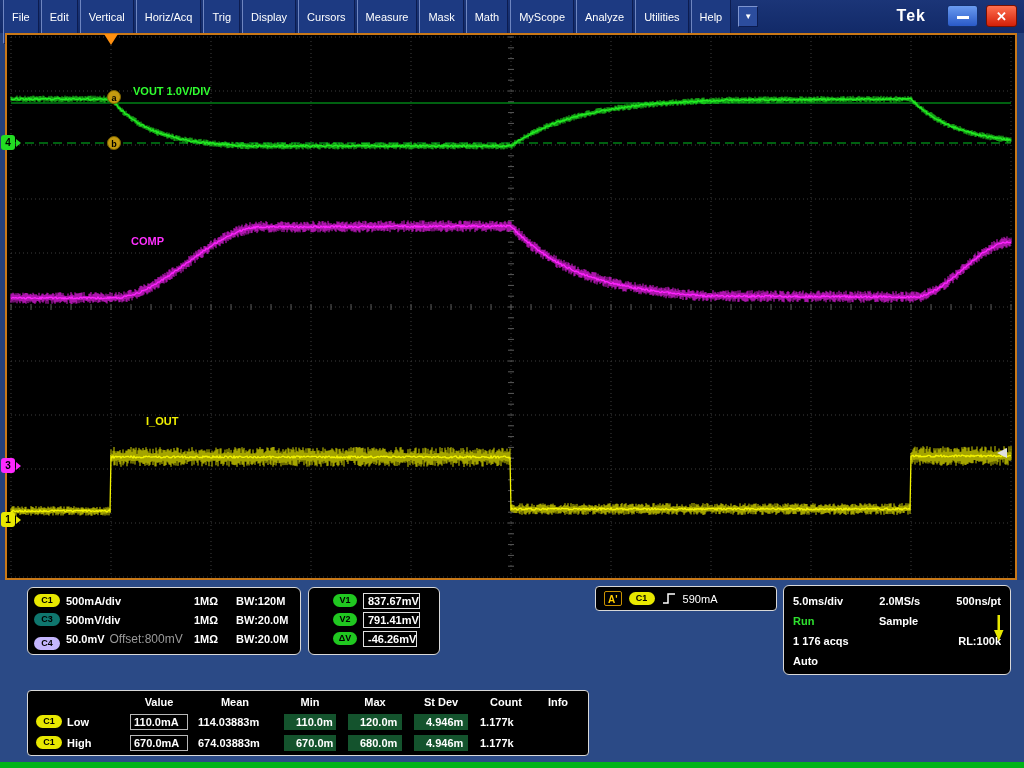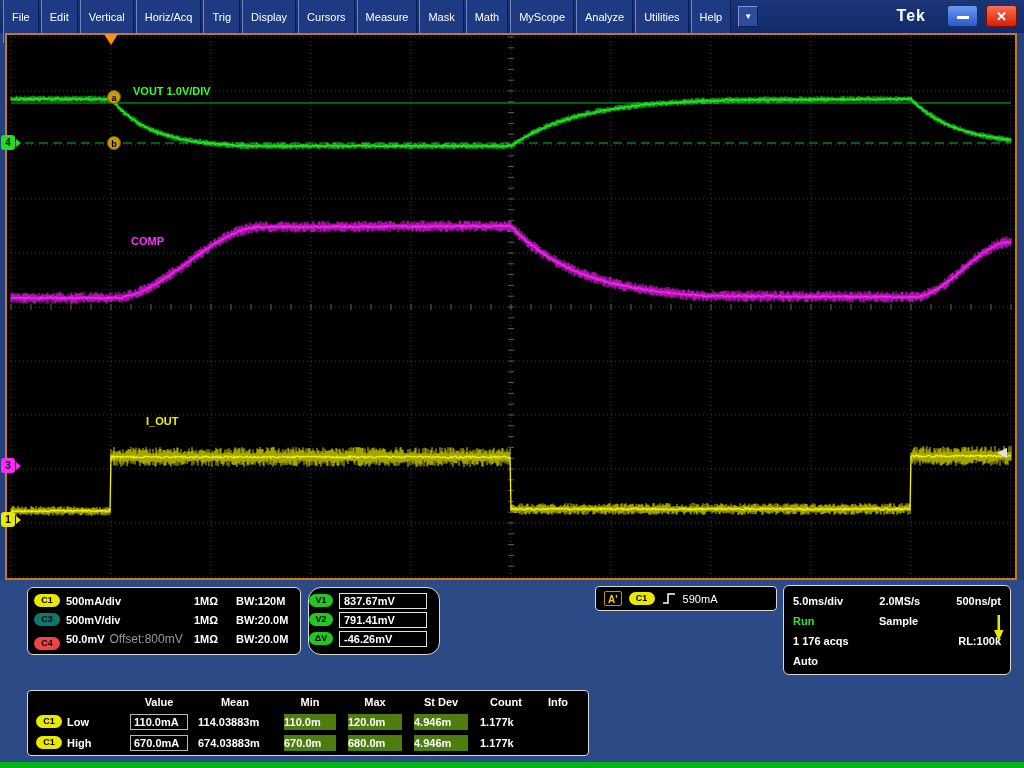--- a/index.html
+++ b/index.html
@@ -56,30 +56,30 @@
   .ch-arrow { width:0; height:0; border-top:4px solid transparent; border-bottom:4px solid transparent; border-left:5px solid; margin-left:1px; }
   .ch4 { top:135px; } .ch4 .ch-box { background:#22dd22; } .ch4 .ch-arrow { border-left-color:#22dd22; }
   .ch3 { top:458px; } .ch3 .ch-box { background:#ff28ff; } .ch3 .ch-arrow { border-left-color:#ff28ff; }
   .ch1 { top:512px; } .ch1 .ch-box { background:#e8e800; } .ch1 .ch-arrow { border-left-color:#e8e800; }
 
   
   .bottom { position:absolute; top:580px; left:0; width:1024px; height:182px; background:#2b4a86; }
   .panel { position:absolute; background:#000; border:1px solid #d8d8d8; border-radius:6px; }
 
   .badge { min-width:26px; height:13px; border-radius:7px; color:#000; font-size:9px; font-weight:bold; text-align:center; line-height:13px; padding:0 2px; }
-  .b-c1 { background:#e8e800; } .b-c3 { background:#0f766e; } .b-c4 { background:#ef4444;margin-top:9px; } .b-v { background:#20c820; min-width:24px; }
+  .b-c1 { background:#e8e800; } .b-c3 { background:#0f766e; } .b-c4 { background:#c4b5fd;margin-top:9px; } .b-v { background:#20c820; min-width:24px; }
 
   #ch-readouts { left:27px; top:7px; width:274px; height:68px; padding:3px 6px; }
   .ro-row { display:flex; align-items:center; height:19px; gap:6px; }
   .ro-main { width:122px; color:#fff; font-size:11px; font-weight:bold; display:flex; gap:5px; align-items:baseline; white-space:nowrap; }
   .ro-offset { color:#999; font-size:12px; font-weight:normal; }
   .ro-imp { width:36px; color:#fff; font-size:11px; font-weight:bold; }
   .ro-bw { color:#fff; font-size:11px; font-weight:bold; white-space:nowrap; }
 
-  #cursor-panel { left:308px; top:7px; width:132px; height:68px; padding:3px 0;border-radius:13px; }
+  #cursor-panel { left:308px; top:7px; width:132px; height:68px; padding:3px 24px; }
   .cur-row { display:flex; align-items:center; height:19px; gap:6px; }
   .cur-val { width:88px; height:16px; border:1px solid #e0e0e0; color:#fff; font-size:11px; font-weight:bold; line-height:15px; padding-left:4px; background:#000; }
 
   #trigger-panel { left:595px; top:6px; width:182px; height:25px; border-radius:4px; display:flex; align-items:center; gap:7px; padding:0 8px; }
   .trig-a { border:1px solid #c89000; color:#ffcc00; font-size:10px; font-weight:bold; padding:0 3px; height:15px; line-height:15px; border-radius:2px; }
   .trig-level { color:#fff; font-size:11px; font-weight:normal; }
 
   #horiz-panel { left:783px; top:5px; width:228px; height:90px; padding:5px 9px; }
   .hz-row { display:flex; align-items:center; height:20px; color:#fff; font-size:11px; font-weight:bold; }
   .hz-row1 { justify-content:space-between; }
@@ -90,21 +90,21 @@
 
   #meas-table { left:27px; top:110px; width:562px; height:66px; border-radius:4px; padding:2px 4px; }
   .mt-grid { display:grid; grid-template-columns:94px 66px 86px 64px 66px 66px 64px 40px; align-items:center; }
   .mt-head { height:18px; }
   .mt-head span { color:#fff; font-size:11px; font-weight:bold; text-align:center; }
   .mt-row { height:21px; }
   .mt-name { display:flex; align-items:center; gap:5px; padding-left:4px; }
   .mt-label { color:#fff; font-size:11px; font-weight:bold; }
   .mt-val { border:1px solid #b8b8b8; margin:0 4px; padding:0 3px; height:16px; line-height:15px; color:#fff; font-weight:bold; font-size:11px; }
   .mt-plain { color:#fff; font-size:11px; font-weight:bold; padding-left:6px; }
-  .mt-box { background:#4d7c0f; margin:0 6px; height:16px; line-height:16px; color:#fff; font-size:11px; font-weight:bold; padding-left:0; }
+  .mt-box { background:#14532d; margin:0 6px; height:16px; line-height:16px; color:#fff; font-size:11px; font-weight:bold; padding-left:12px; }
 
   .strip { position:absolute; top:762px; left:0; width:1024px; height:6px; background:#00b418; }
 </style>
 </head>
 <body>
 
 <div id="screen">
 
   <div class="menubar">
     <div class="menu-item">File</div>

